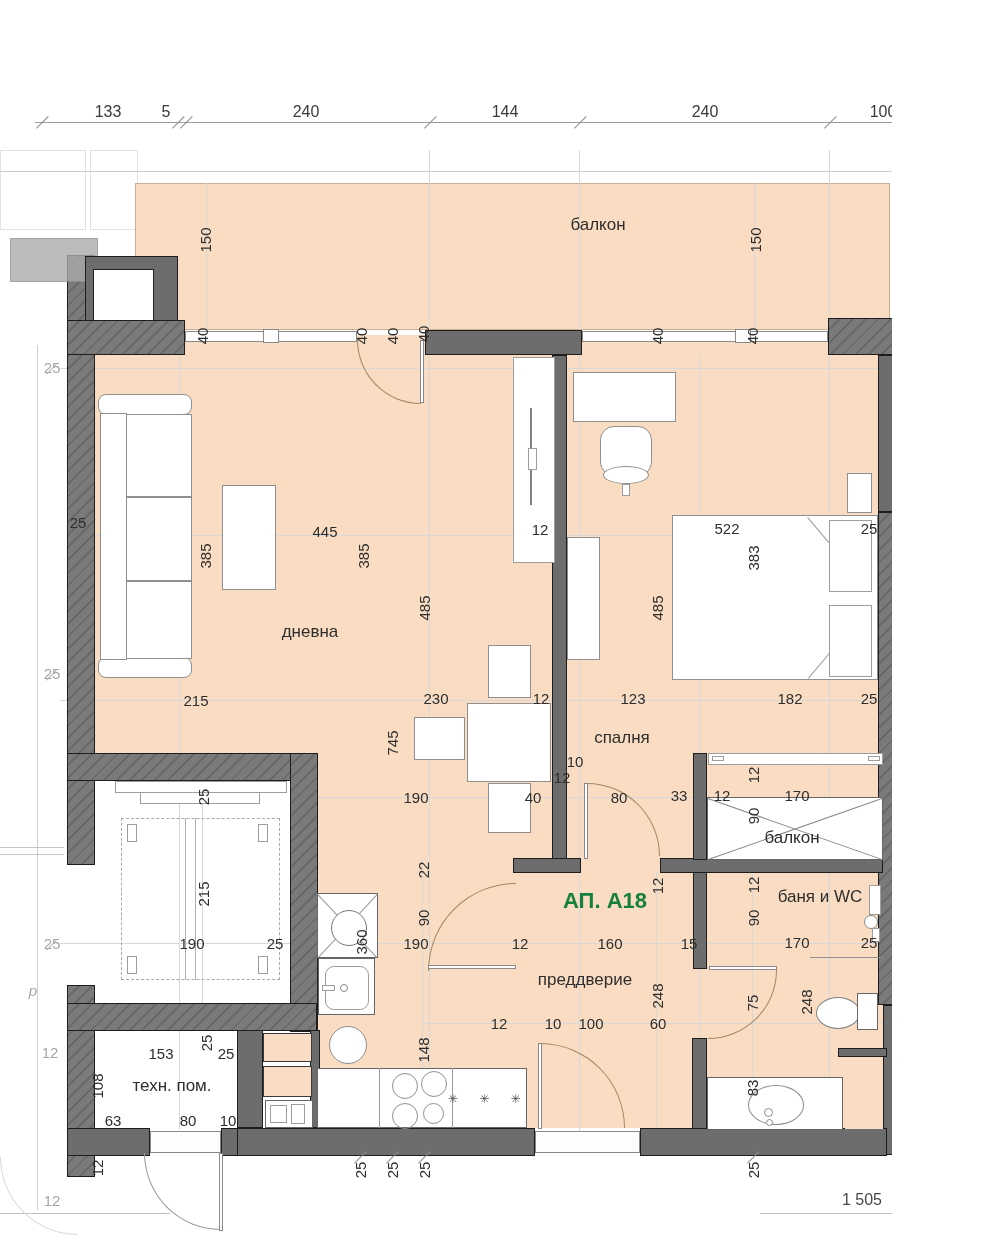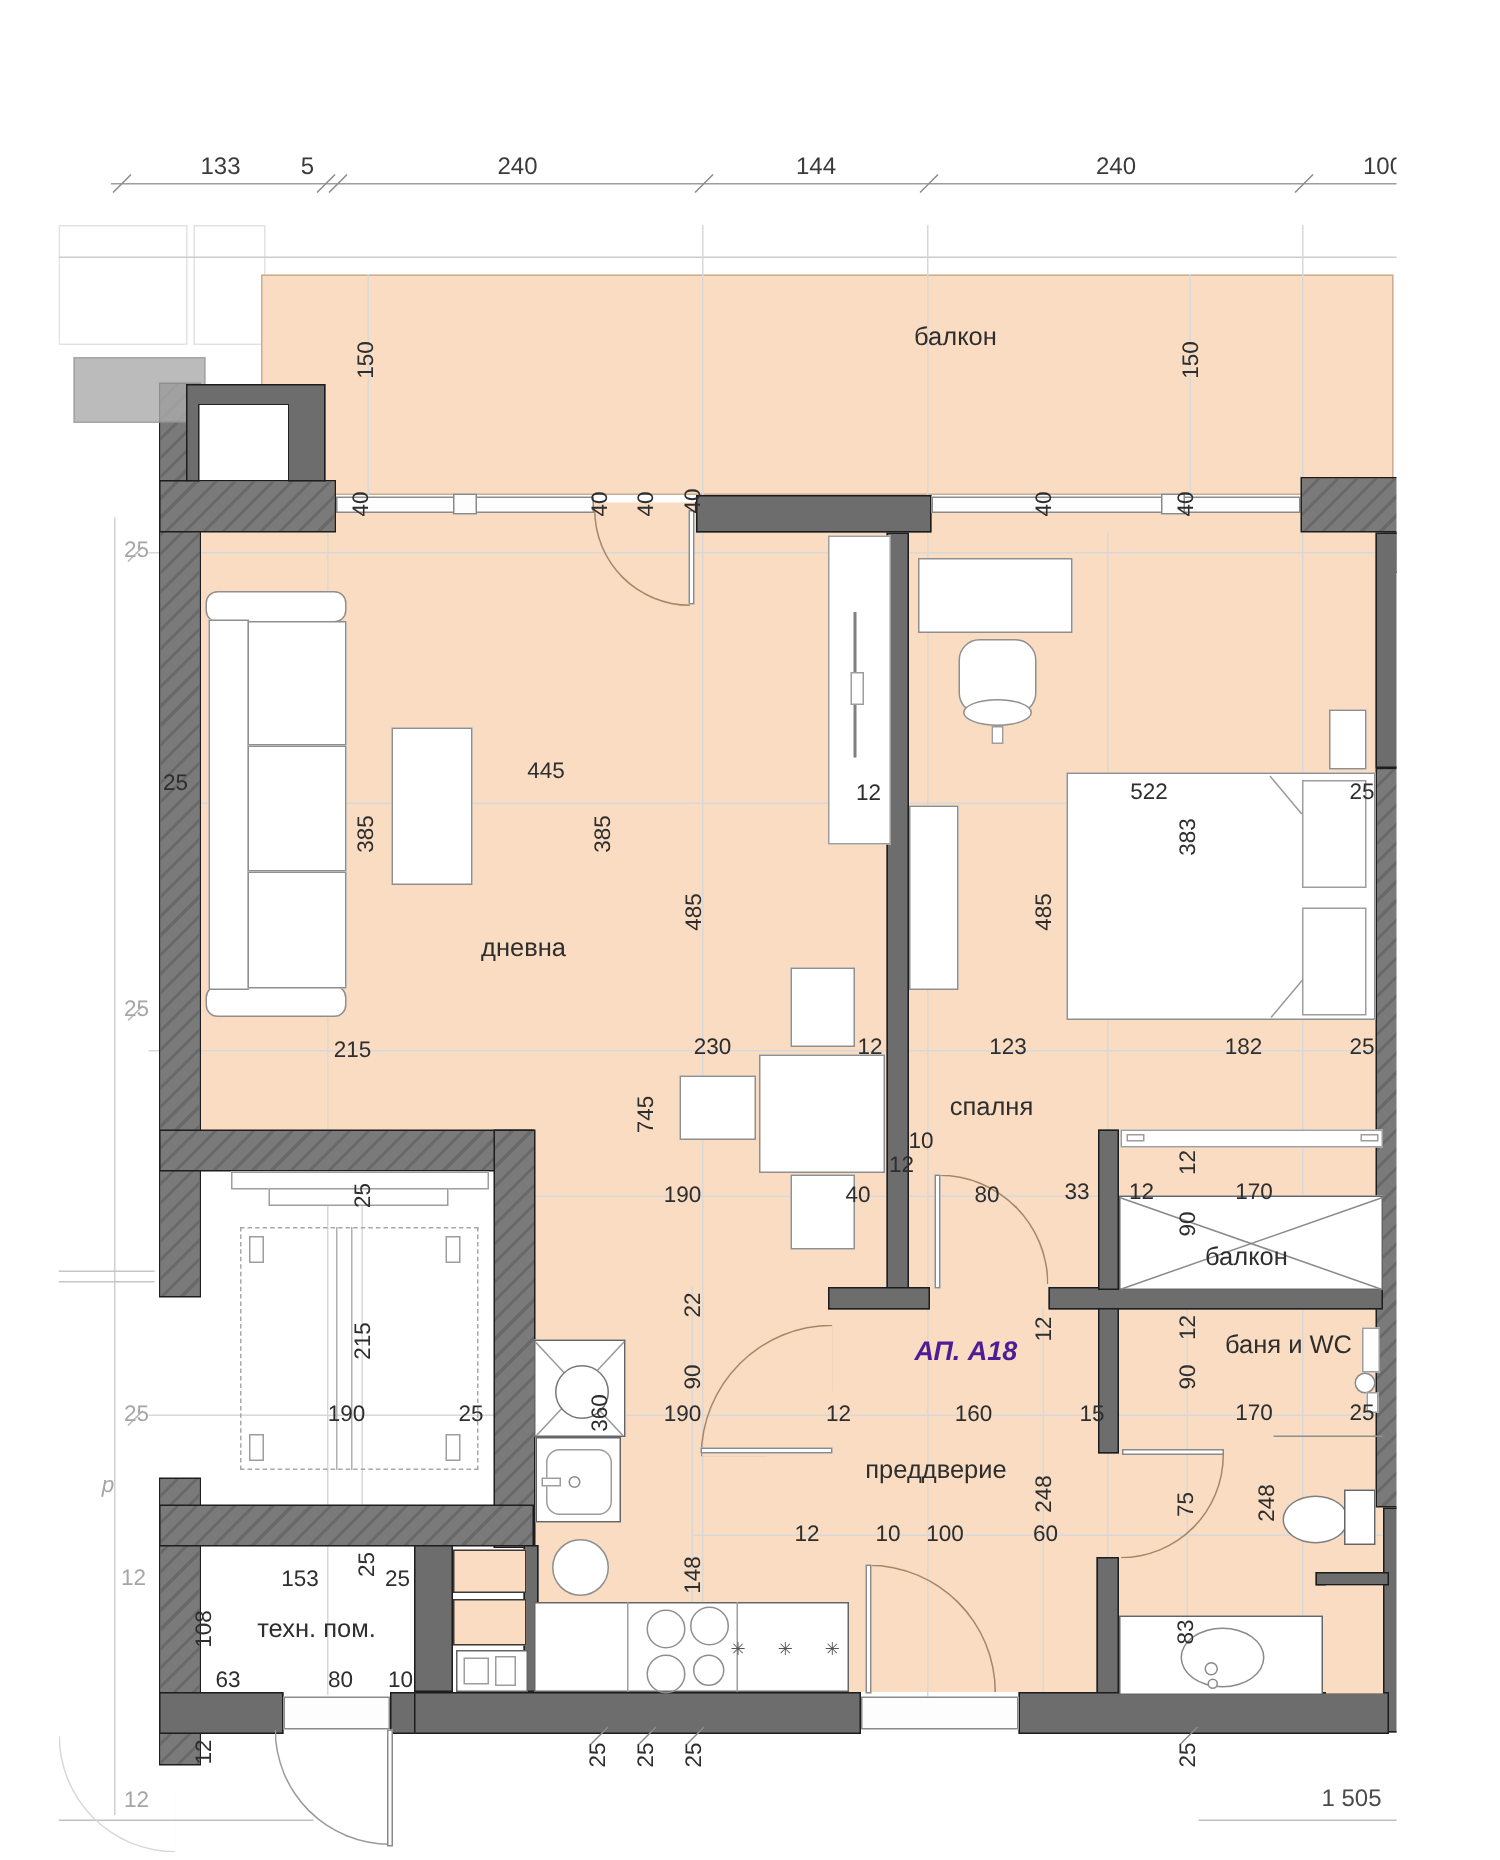--- a/index.html
+++ b/index.html
@@ -1,16 +1,16 @@
 <!DOCTYPE html>
 <html><head>
 <meta charset="utf-8">
 <style>
   html,body{margin:0;padding:0;background:#fff;font-family:"Liberation Sans",sans-serif;}
-  #plan{position:relative;width:892px;height:1240px;background:#fff;overflow:hidden;margin-left:39px;}
+  #plan{position:relative;width:892px;height:1240px;background:#fff;overflow:hidden;}
   .s{position:absolute;box-sizing:border-box;}
   .peach{background:#f9dcc1;}
   .white{background:#ffffff;}
   .wall{background:#6d6d6d;border:1.5px solid #1d1d1d;}
   .wallh{background:repeating-linear-gradient(135deg,#7a7a7a 0 7px,#696969 7px 9px);border:1.5px solid #1d1d1d;}
   .wallg{background:#ababab;border:1px solid #8f8f8f;opacity:.8;}
   .win{background:#fdfdfd;border:1px solid #8a8a8a;}
   .winbox{background:#ffffff;border:1.5px solid #222;}
   .furn{background:#fff;border:1.5px solid #8f8f8f;}
   .furn2,.fixt2{background:#fff;border:1px solid #9d9d9d;}
@@ -21,21 +21,21 @@
   .ghost2{border:1px solid #c9c9c9;background:#fff;}
   .ghostrot{border:2px solid #f7f7f7;background:transparent;transform:rotate(45deg);}
   .green{background:linear-gradient(to right,#dbe3cf 0%,#e7ecdd 55%,#f8f9f4 100%);}
   .fadeTop{background:linear-gradient(to bottom,#ffffff,rgba(255,255,255,0));}
   .ln{transform-origin:0 0;}
   .lbl{position:absolute;transform:translate(-50%,-50%);font-size:15px;color:#2e2e2e;white-space:nowrap;z-index:50;}
   .lbl.v{transform:translate(-50%,-50%) rotate(-90deg);}
   .lbl.g{color:#a6a6a6;}
   .lbl.top{font-size:16px;color:#3a3a3a;}
   .lbl.room{font-size:17px;}
-  .lbl.title{font-size:18px;font-weight:bold;color:#4c1d95;font-style:italic;}
+  .lbl.title{font-size:22px;font-weight:bold;color:#15803d;}
   .lbl.scale{font-size:16px;color:#4a4a4a;}
   .lbl.stars{font-size:12px;color:#555;letter-spacing:9px;}
   .lbl.it{font-style:italic;}
 </style>
 </head>
 <body>
 
 <div id="plan">
   <div id="shapes">
       <div class="s ghost" style="left: 0px; top: 150px; width: 86px; height: 80px;"></div>
@@ -231,21 +231,21 @@
       <div class="lbl v " style="left: 205px; top: 240px;">150</div>
       <div class="lbl v " style="left: 755px; top: 240px;">150</div>
       <div class="lbl v " style="left: 202px; top: 336px;">40</div>
       <div class="lbl v " style="left: 361px; top: 336px;">40</div>
       <div class="lbl v " style="left: 392px; top: 336px;">40</div>
       <div class="lbl v " style="left: 423px; top: 334px;">40</div>
       <div class="lbl v " style="left: 657px; top: 336px;">40</div>
       <div class="lbl v " style="left: 752px; top: 336px;">40</div>
       <div class="lbl g" style="left: 52px; top: 367px;">25</div>
       <div class="lbl " style="left: 78px; top: 522px;">25</div>
-      <div class="lbl " style="left: 325px; top: 514px;">445</div>
+      <div class="lbl " style="left: 325px; top: 531px;">445</div>
       <div class="lbl v " style="left: 205px; top: 556px;">385</div>
       <div class="lbl v " style="left: 363px; top: 556px;">385</div>
       <div class="lbl " style="left: 540px; top: 529px;">12</div>
       <div class="lbl " style="left: 727px; top: 528px;">522</div>
       <div class="lbl v " style="left: 753px; top: 558px;">383</div>
       <div class="lbl " style="left: 869px; top: 528px;">25</div>
       <div class="lbl v " style="left: 424px; top: 608px;">485</div>
       <div class="lbl v " style="left: 657px; top: 608px;">485</div>
       <div class="lbl g" style="left: 52px; top: 673px;">25</div>
       <div class="lbl " style="left: 196px; top: 700px;">215</div>

